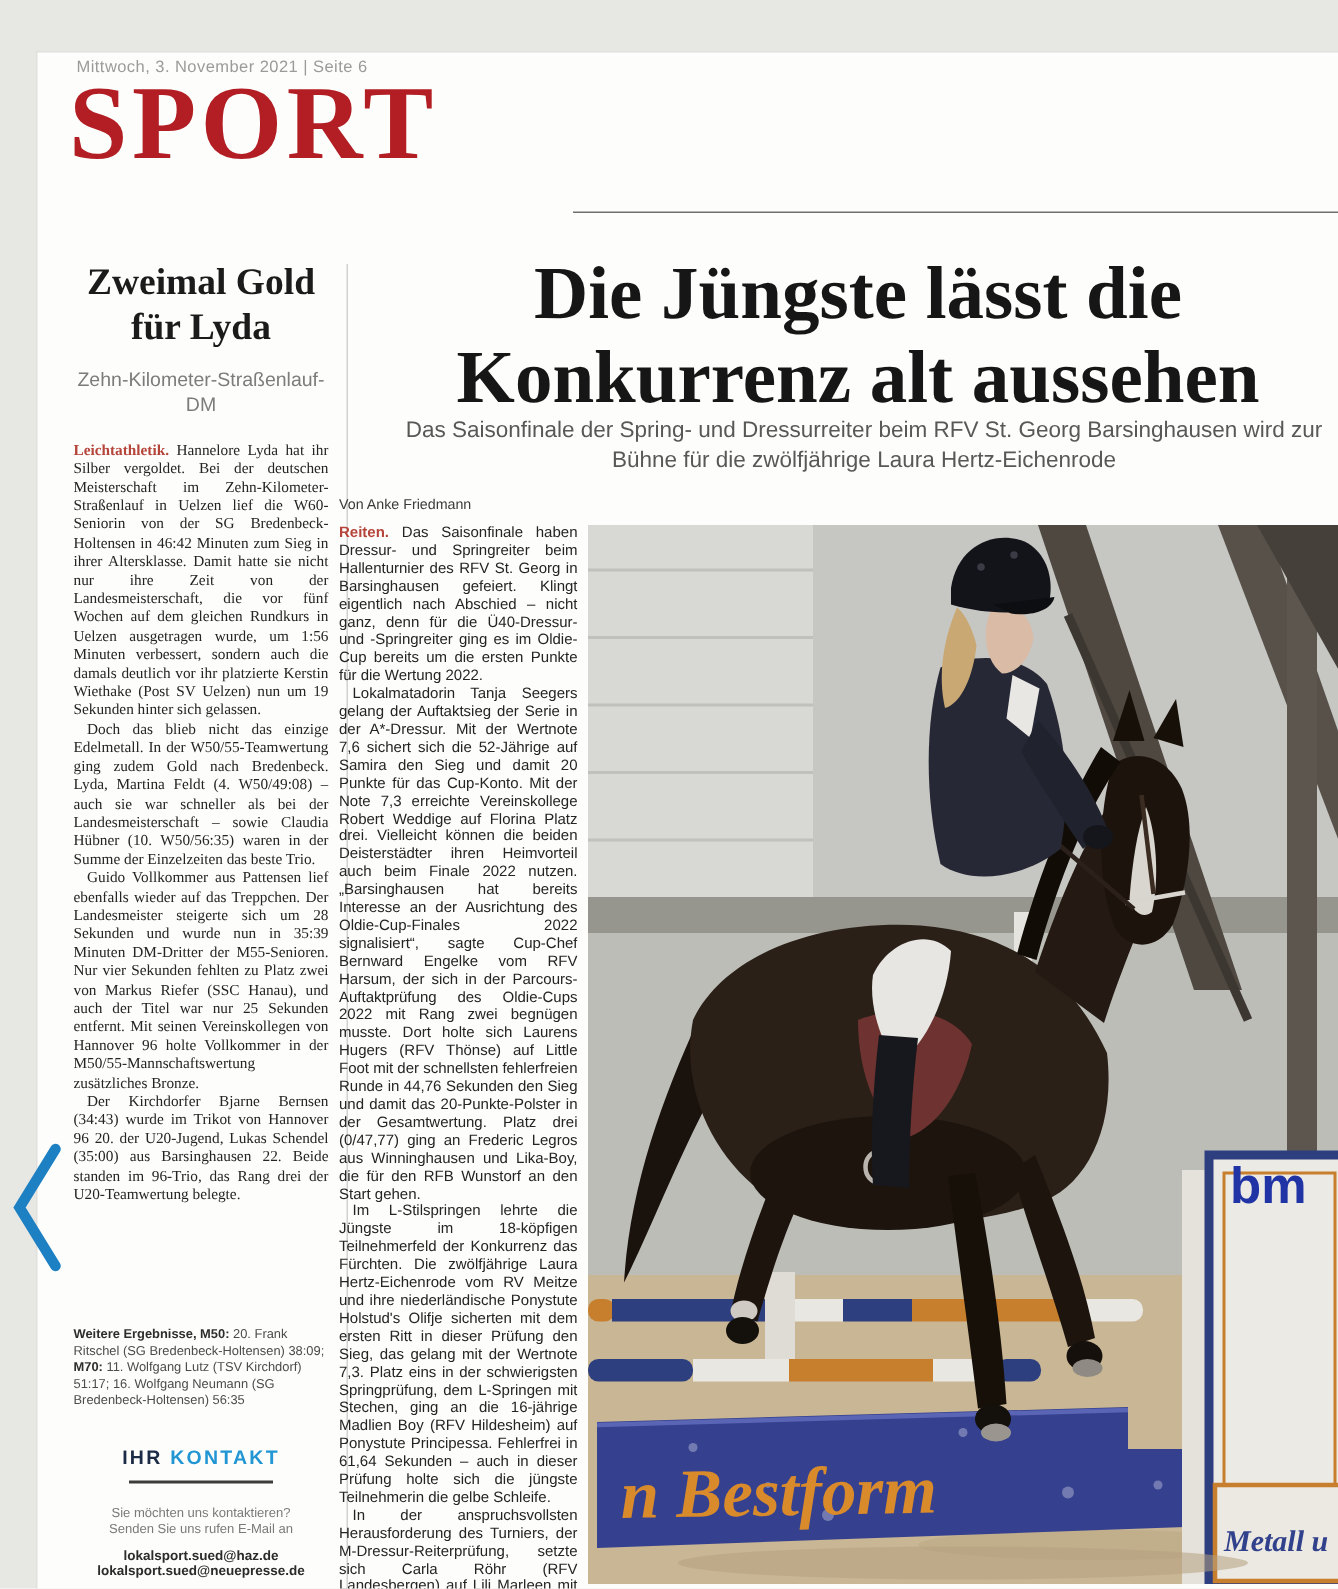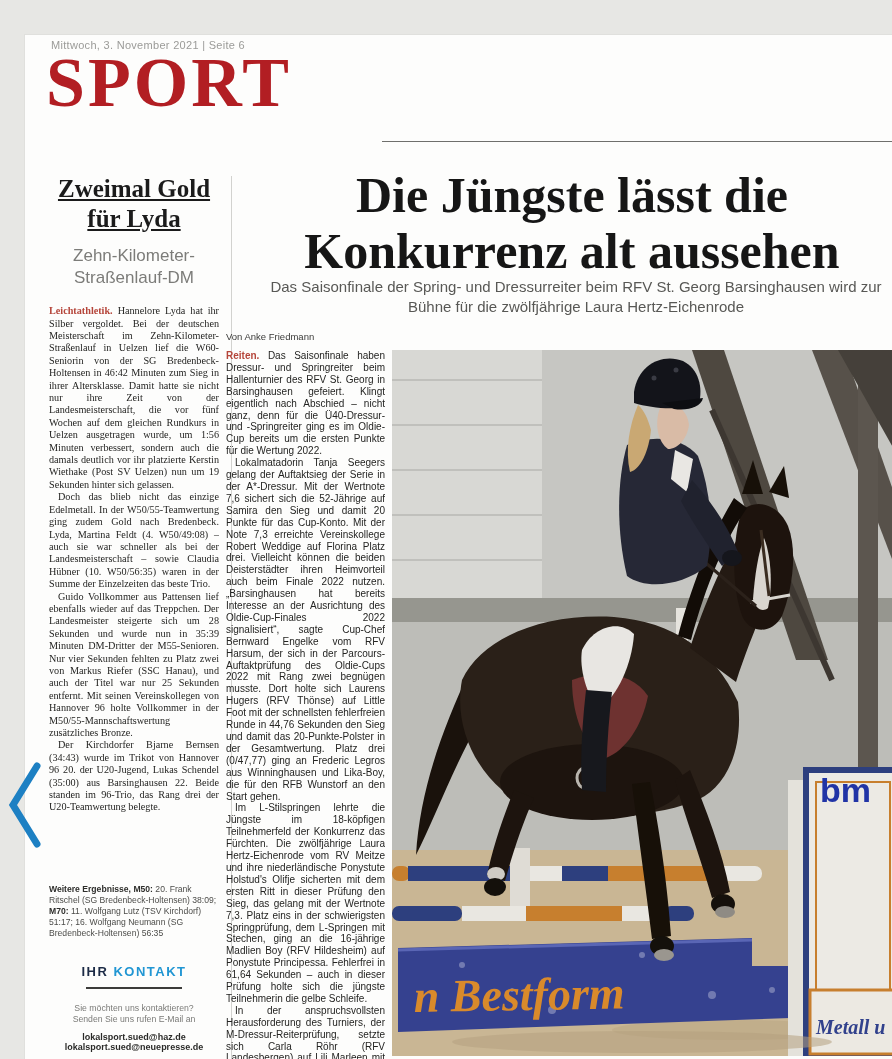--- a/index.html
+++ b/index.html
@@ -21,23 +21,23 @@
     font-family:"Liberation Serif",serif;font-weight:600;
     font-size:70px;letter-spacing:3px;color:#b21e23;line-height:1;
   }
   .head-rule{position:absolute;left:358px;top:107px;width:518px;height:1px;background:#6f6f6c;}
   .vdivider{position:absolute;left:207px;top:142px;width:1px;height:898px;background:#d2d2cf;}
 
   
   .left-col{position:absolute;left:25px;top:140px;width:170px;}
   .left-head{
     font-family:"Liberation Serif",serif;font-weight:700;font-size:25px;
-    line-height:1.18;text-align:center;color:#1b1b1b;margin:0 0 12px;text-decoration:underline;
-  }
-  .left-subhead{font-size:17px;line-height:1.3;color:#7c7c79;text-align:center;margin:0 0 16px;}
+    line-height:1.18;text-align:center;color:#1b1b1b;margin:0 0 12px;
+  }
+  .left-subhead{font-size:13px;line-height:1.3;color:#7c7c79;text-align:center;margin:0 0 16px;}
   .news-body{
     font-family:"Liberation Serif",serif;font-size:10.2px;line-height:12.4px;
     color:#242422;text-align:justify;hyphens:auto;
   }
   .news-body p{margin:0;}
   .news-body p.indent{text-indent:9px;}
   .kicker{font-weight:700;color:#b5453a;}
   .left-body-wrap{height:548px;overflow:hidden;}
   .results{
     position:absolute;left:0;top:710px;width:170px;

